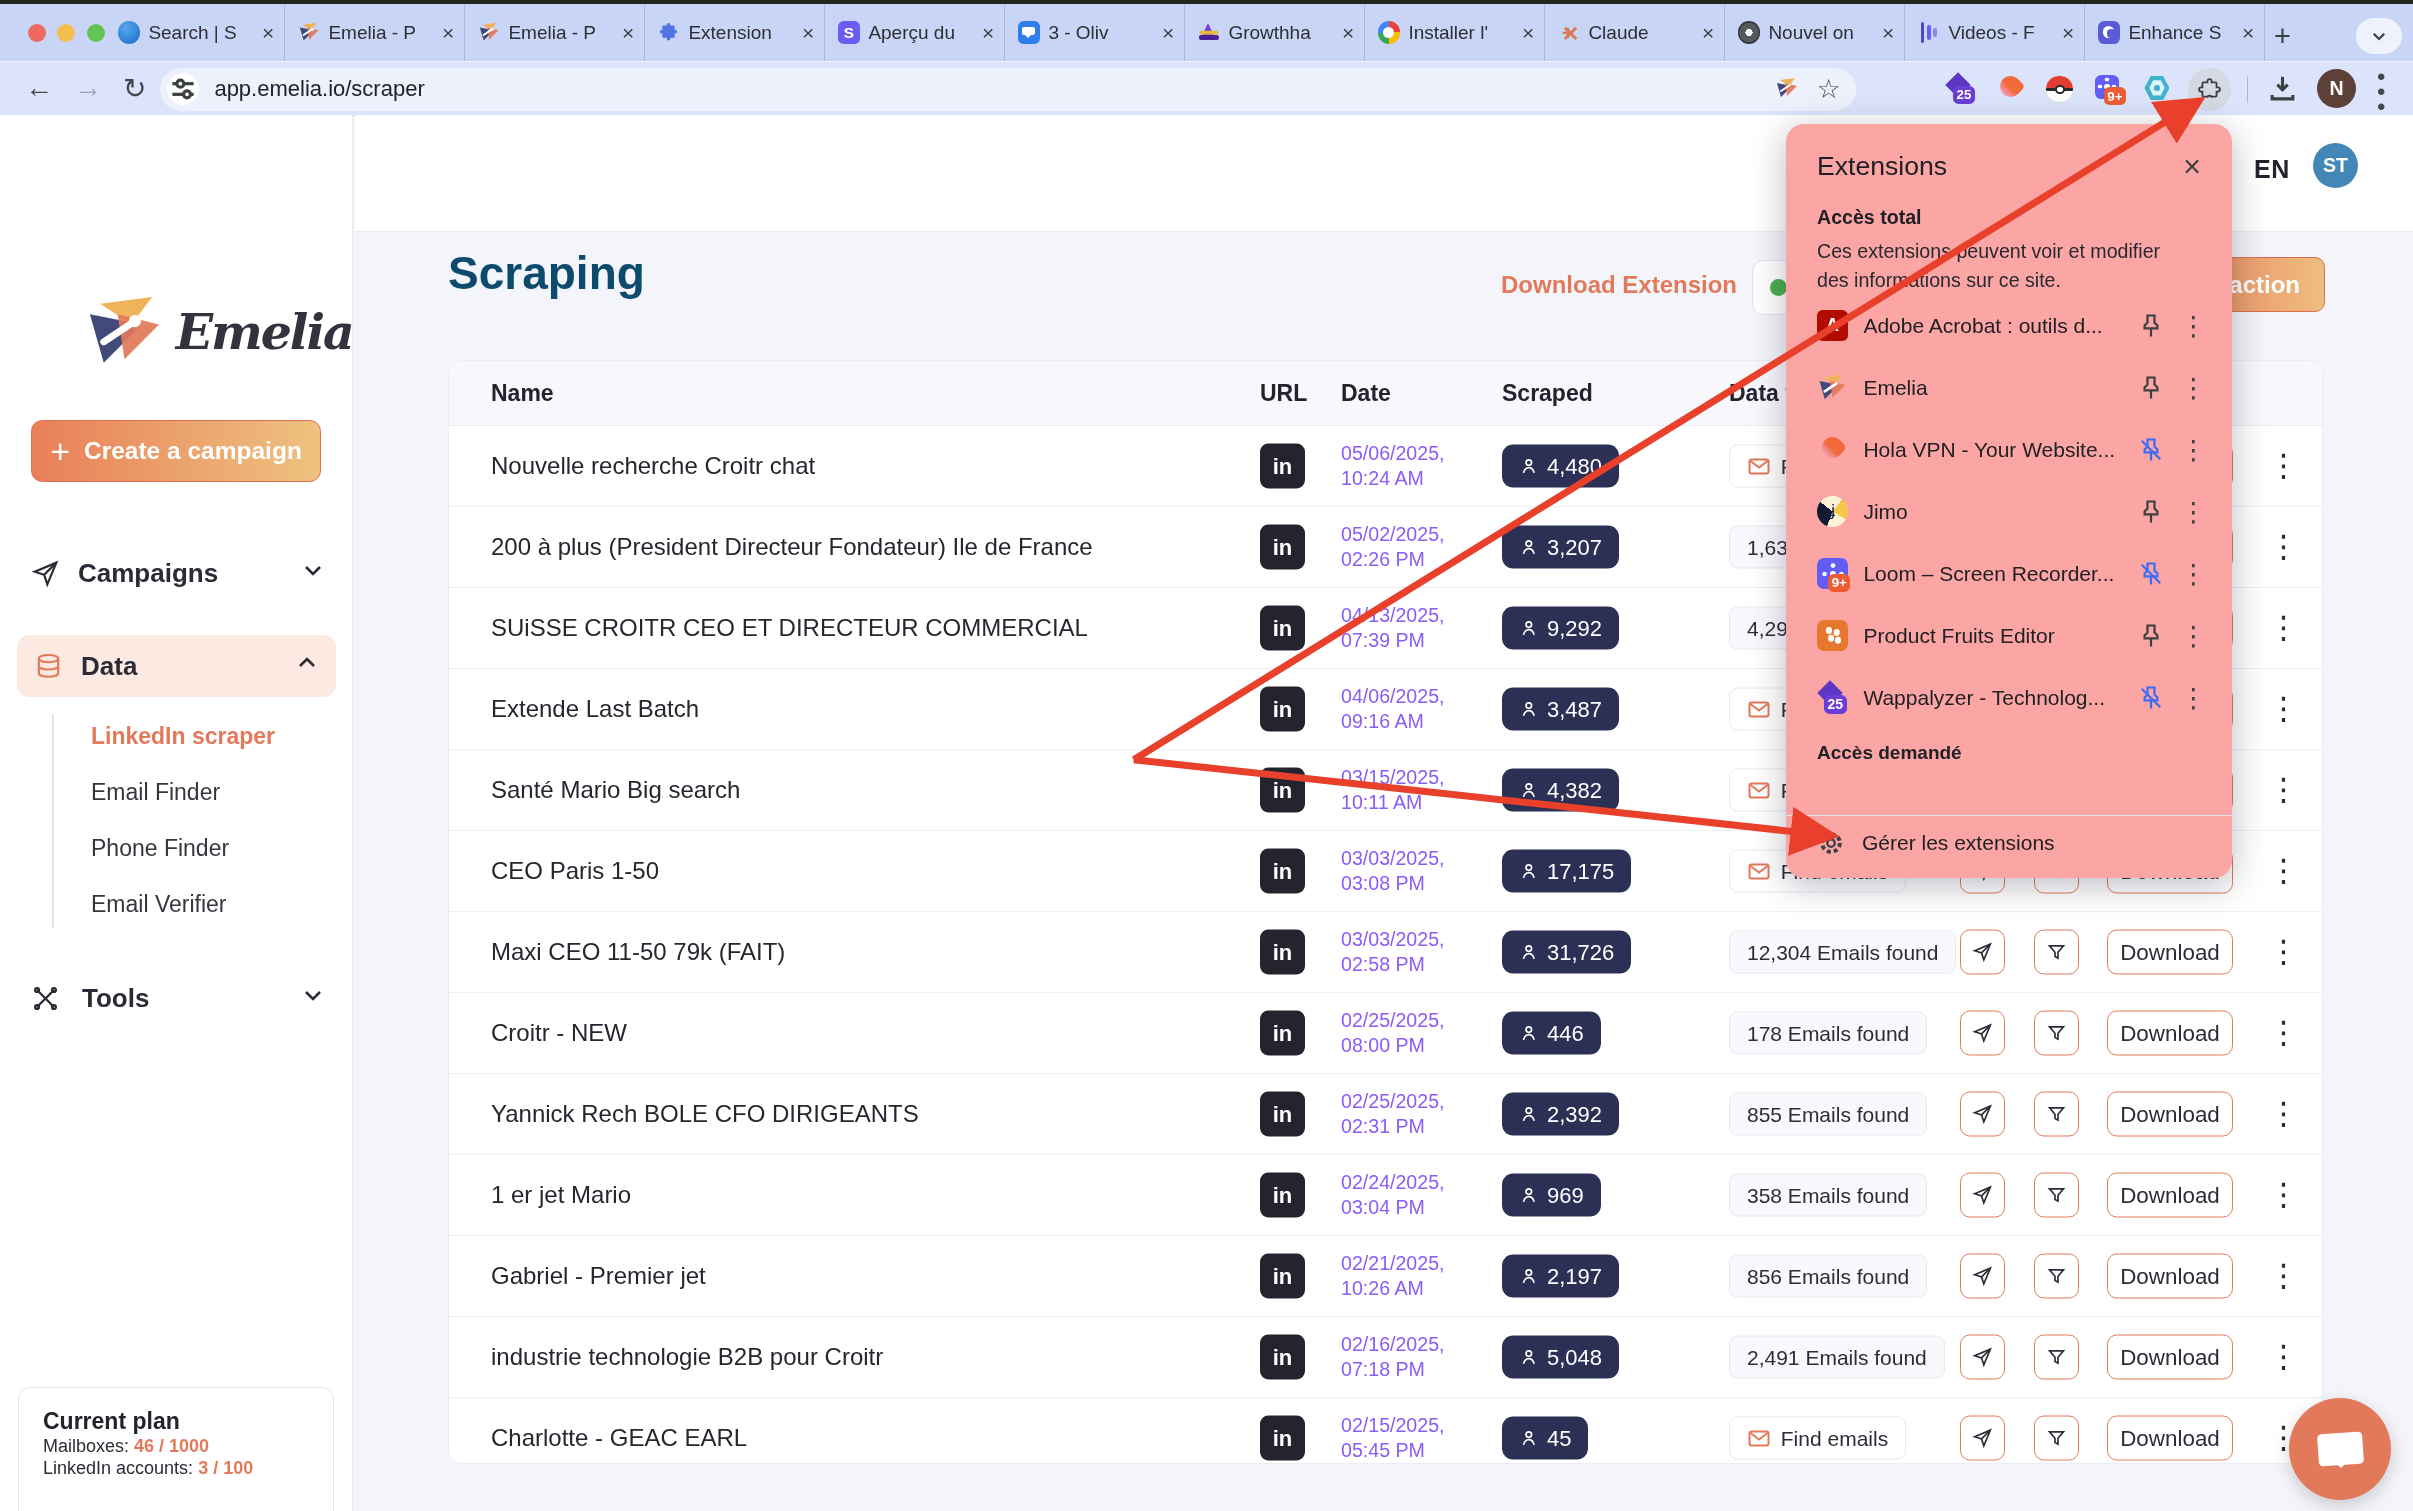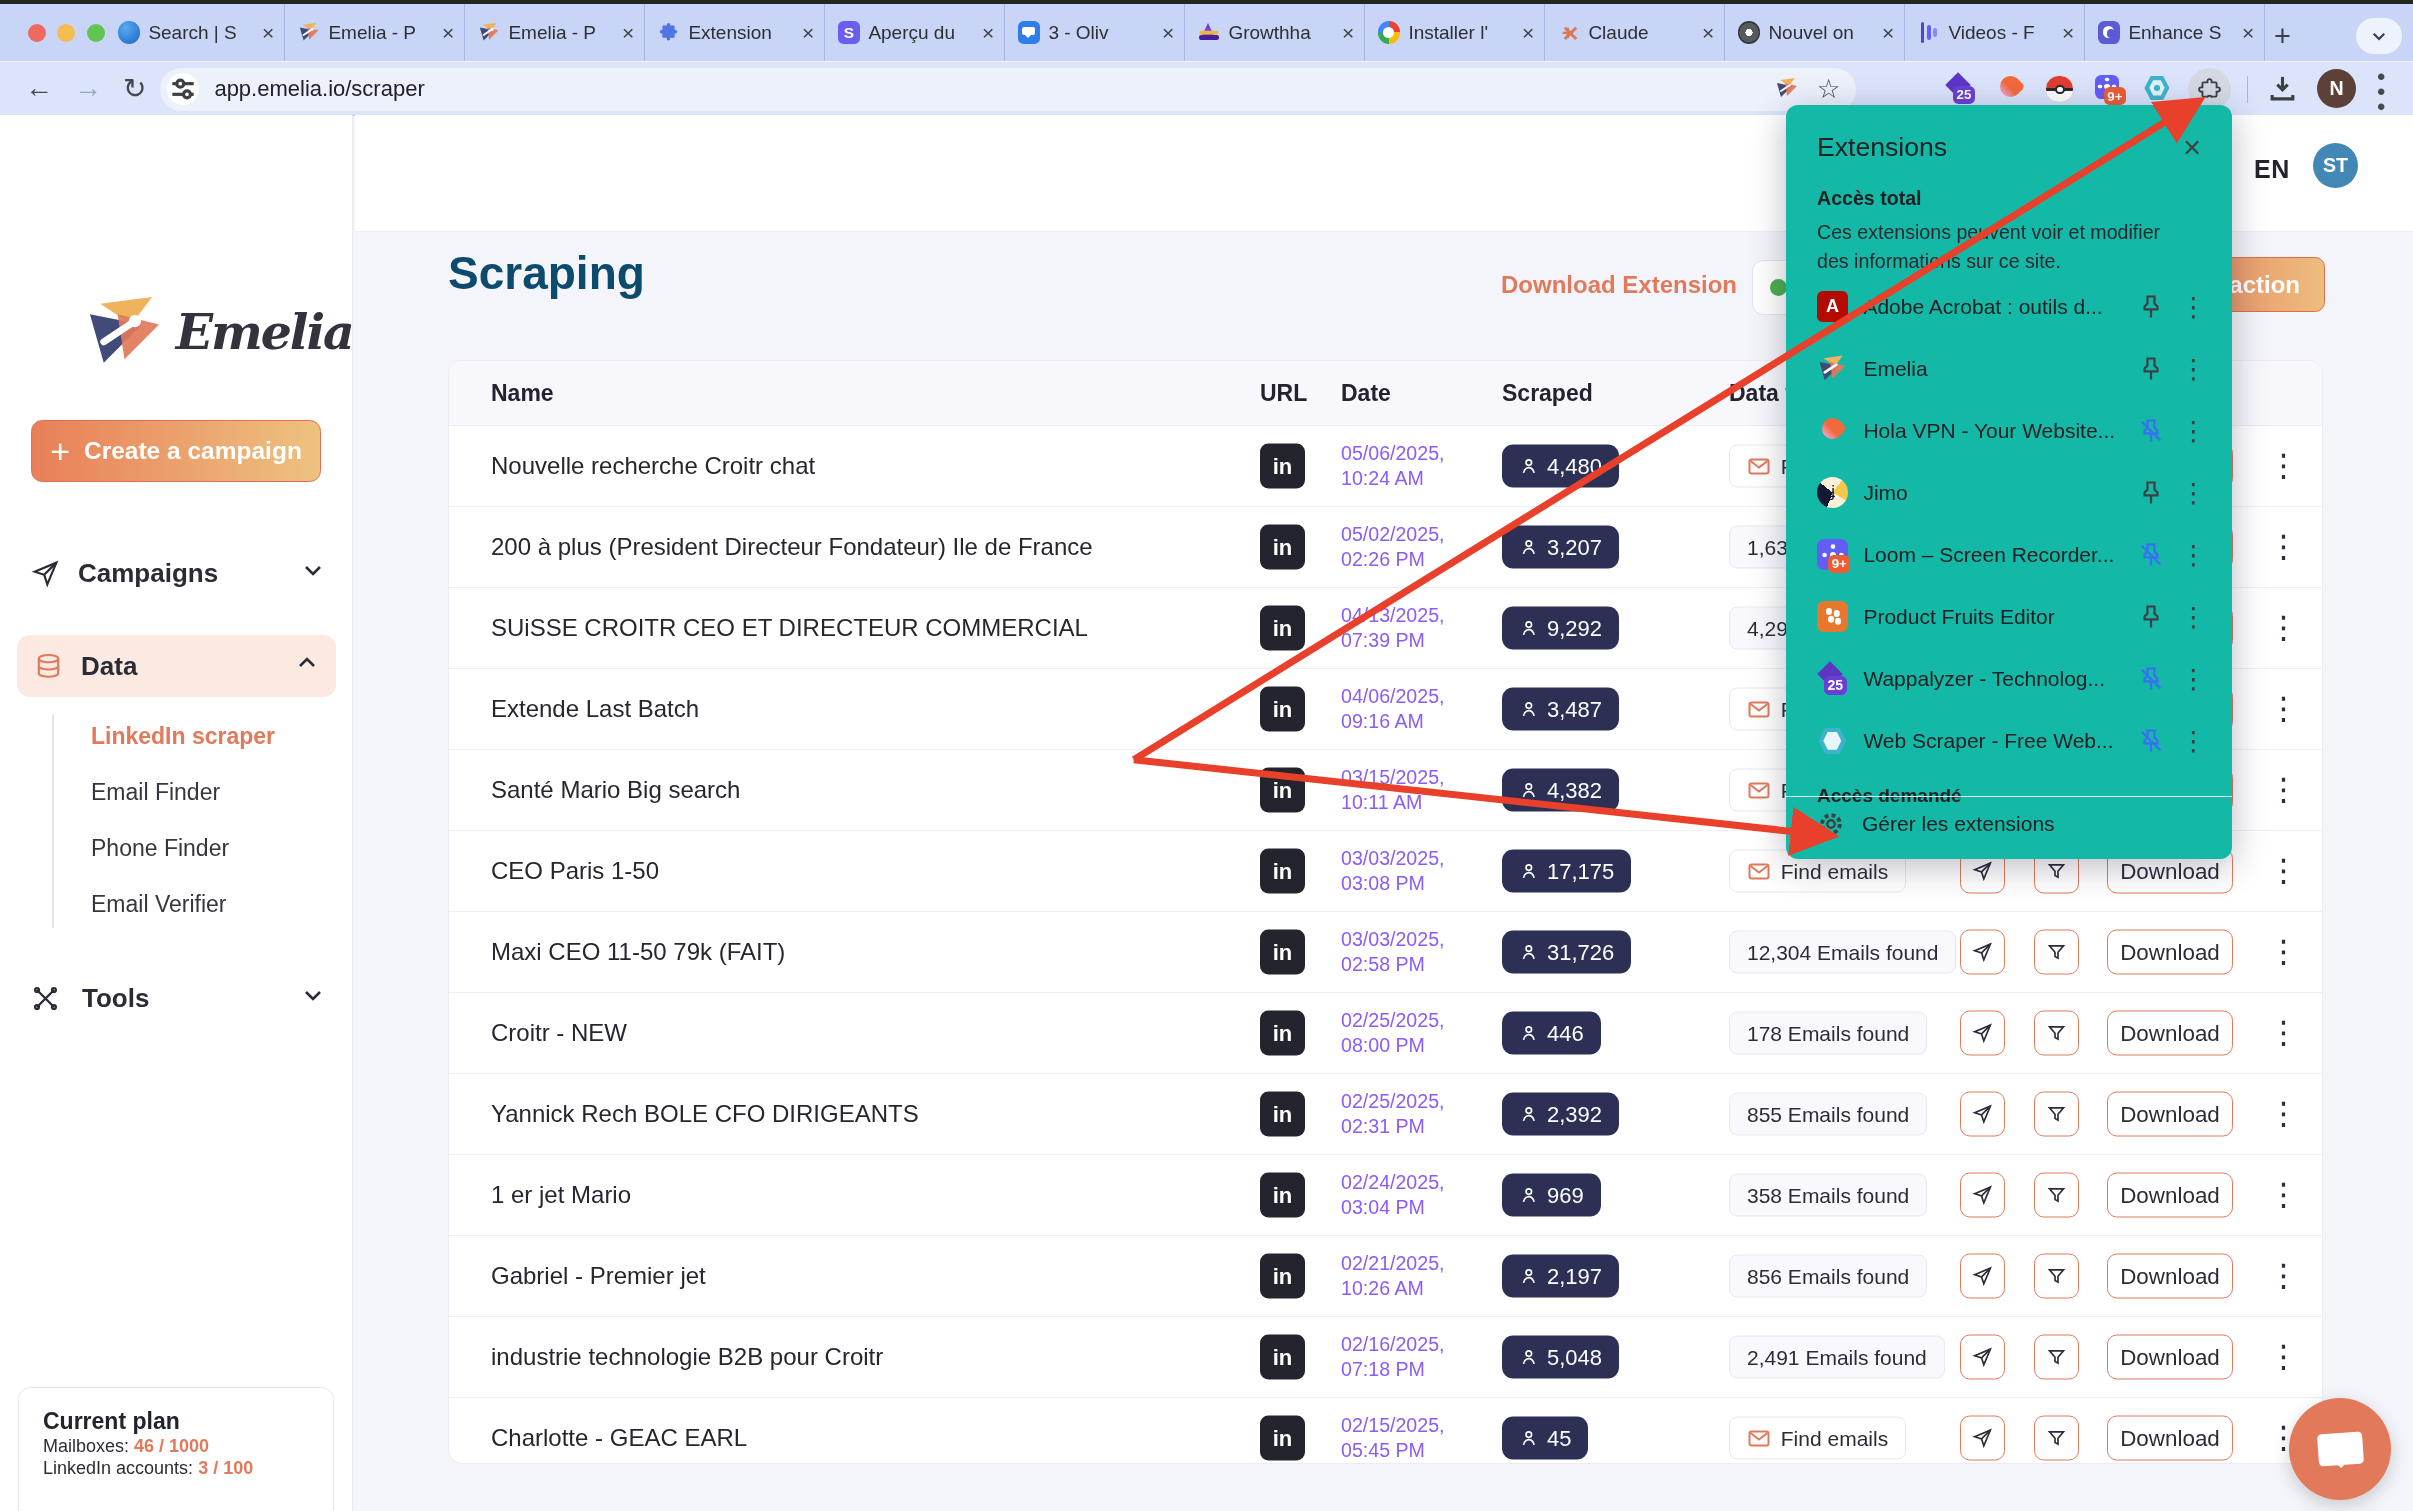--- a/index.html
+++ b/index.html
@@ -136,21 +136,21 @@
   .icon-btn{width:45px;height:45px;border:1.4px solid #e2795a;border-radius:9.8px;background:#fff;display:flex;align-items:center;justify-content:center;box-sizing:border-box;}
   .icon-btn svg{width:21px;height:21px;}
   .c-send{left:1511px;}
   .c-filter{left:1585px;}
   .c-dl{left:1658px;width:126px;height:45px;border:1.4px solid #e2795a;border-radius:9.8px;background:#fff;
         display:flex;align-items:center;justify-content:center;font-size:22.4px;color:#2c2c38;box-sizing:border-box;}
   .c-kebab{left:1819px;width:28px;text-align:center;font-size:31px;color:#2c2c38;line-height:0.5;}
   .c-kebab::before{content:"⋮";}
 
   
-  #ext-popup{left:1786px;top:105px;width:446px;height:754px;background:#14b8a6;border-radius:12px;
+  #ext-popup{left:1786px;top:124px;width:446px;height:754px;background:#fca5a5;border-radius:18px;
       box-shadow:0 7px 35px rgba(30,30,60,.3);z-index:50;box-sizing:border-box;padding:26.6px 31px;}
   #ext-title-row{display:flex;justify-content:space-between;align-items:center;}
   #ext-title{font-size:26.6px;color:#202124;}
   #ext-close{font-size:31px;color:#3c4043;line-height:1;}
   #ext-section{margin-top:24px;font-size:19.6px;font-weight:bold;color:#202124;}
   #ext-desc{margin-top:8.4px;font-size:19.6px;line-height:29px;color:#27292e;width:371px;}
   .ext-row{display:flex;align-items:center;height:62px;gap:15.4px;}
   .ext-row .name{flex:1;font-size:21px;color:#202124;white-space:nowrap;overflow:hidden;}
   .ext-ic{width:31px;height:31px;position:relative;flex:none;}
   .ext-ic svg{width:31px;height:31px;}
@@ -934,32 +934,20 @@
 
         <span class="name">Wappalyzer - Technolog...</span>
 
         <span class="pin pin-blue"><svg viewBox="0 0 24 24" fill="none" stroke="currentColor" stroke-width="1.9">
             <path d="M9 3h6v6l2.5 2.5V14H6.5v-2.5L9 9z"></path>
             <line x1="12" y1="14" x2="12" y2="21"></line>
             <line x1="4" y1="4" x2="20" y2="20"></line>
           </svg></span>
         <span class="ext-kebab"></span>
       </div>
-      <div class="ext-row">
-
-        <span class="ext-ic ic-web"></span>
-        <span class="name">Web Scraper - Free Web...</span>
-
-        <span class="pin pin-blue"><svg viewBox="0 0 24 24" fill="none" stroke="currentColor" stroke-width="1.9">
-            <path d="M9 3h6v6l2.5 2.5V14H6.5v-2.5L9 9z"></path>
-            <line x1="12" y1="14" x2="12" y2="21"></line>
-            <line x1="4" y1="4" x2="20" y2="20"></line>
-          </svg></span>
-        <span class="ext-kebab"></span>
-      </div>
   </div>
   <div id="acces-demande">Accès demandé</div>
   <div id="popup-divider"></div>
   <div id="manage-row">
     <svg viewBox="0 0 24 24">
         <circle cx="12" cy="12" r="3.2" fill="none" stroke="#3c4043" stroke-width="2"></circle>
         <circle cx="12" cy="12" r="7.6" fill="none" stroke="#3c4043" stroke-width="3.4" stroke-dasharray="3.4 2.6"></circle>
       </svg>
     <span id="manage-label">Gérer les extensions</span>
   </div>

